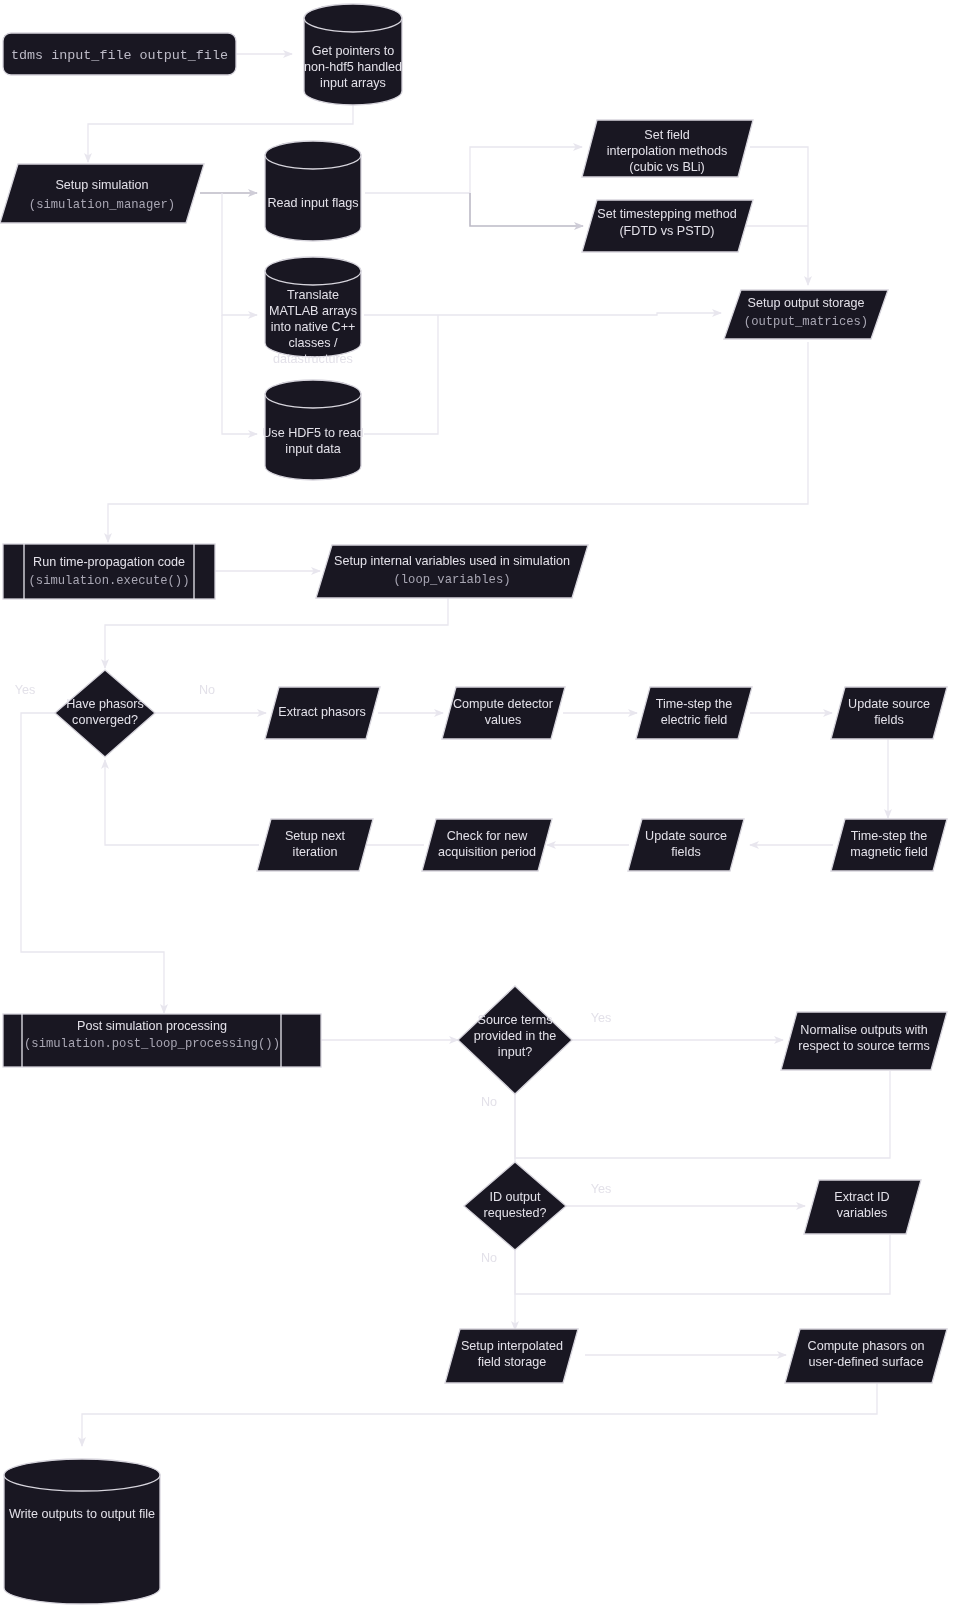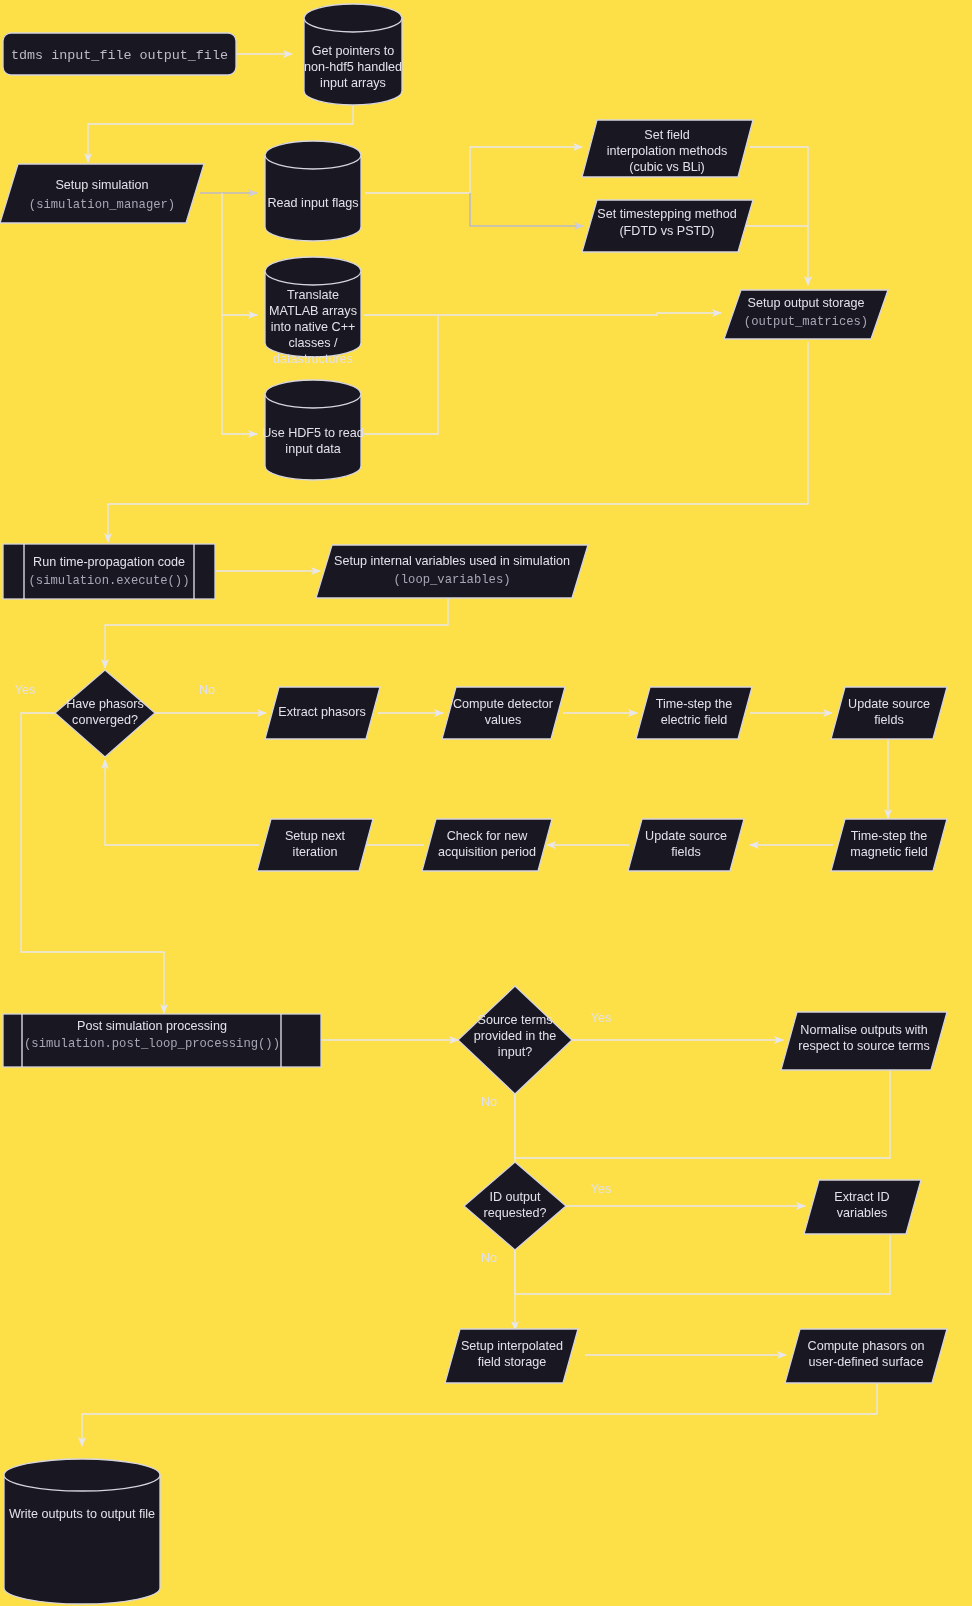--- a/index.html
+++ b/index.html
@@ -1,18 +1,18 @@
 <!DOCTYPE html>
 <html><head>
 <meta charset="utf-8">
 <style>
   html,body{margin:0;padding:0;background:#000;}
   body{width:972px;height:1606px;overflow:hidden;
        font-family:"Liberation Sans","DejaVu Sans",sans-serif;}
-  #stage{position:relative;width:972px;height:1606px;background:#fde047;}
+  #stage{position:relative;width:972px;height:1606px;background:#ffffff;}
   svg{position:absolute;top:0;left:0;width:972px;height:1606px;display:block;}
   .node-stroke{stroke:#d7d5dd;stroke-width:1.3;fill:#191722;}
   .cyl-top{fill:#191722;stroke:#d7d5dd;stroke-width:1.3;}
   .edge{stroke:#e8e6ee;stroke-width:1.3;fill:none;}
   .edge-dim{stroke:#bcbac6;stroke-width:1.6;fill:none;}
   .lbl{fill:#e3e1e9;font-size:12.6px;font-family:"Liberation Sans","DejaVu Sans",sans-serif;
        text-anchor:middle;dominant-baseline:middle;}
   .lbl-mono{fill:#a9a7b4;font-size:12.2px;
        font-family:"Liberation Mono","DejaVu Sans Mono",monospace;
        text-anchor:middle;dominant-baseline:middle;}

